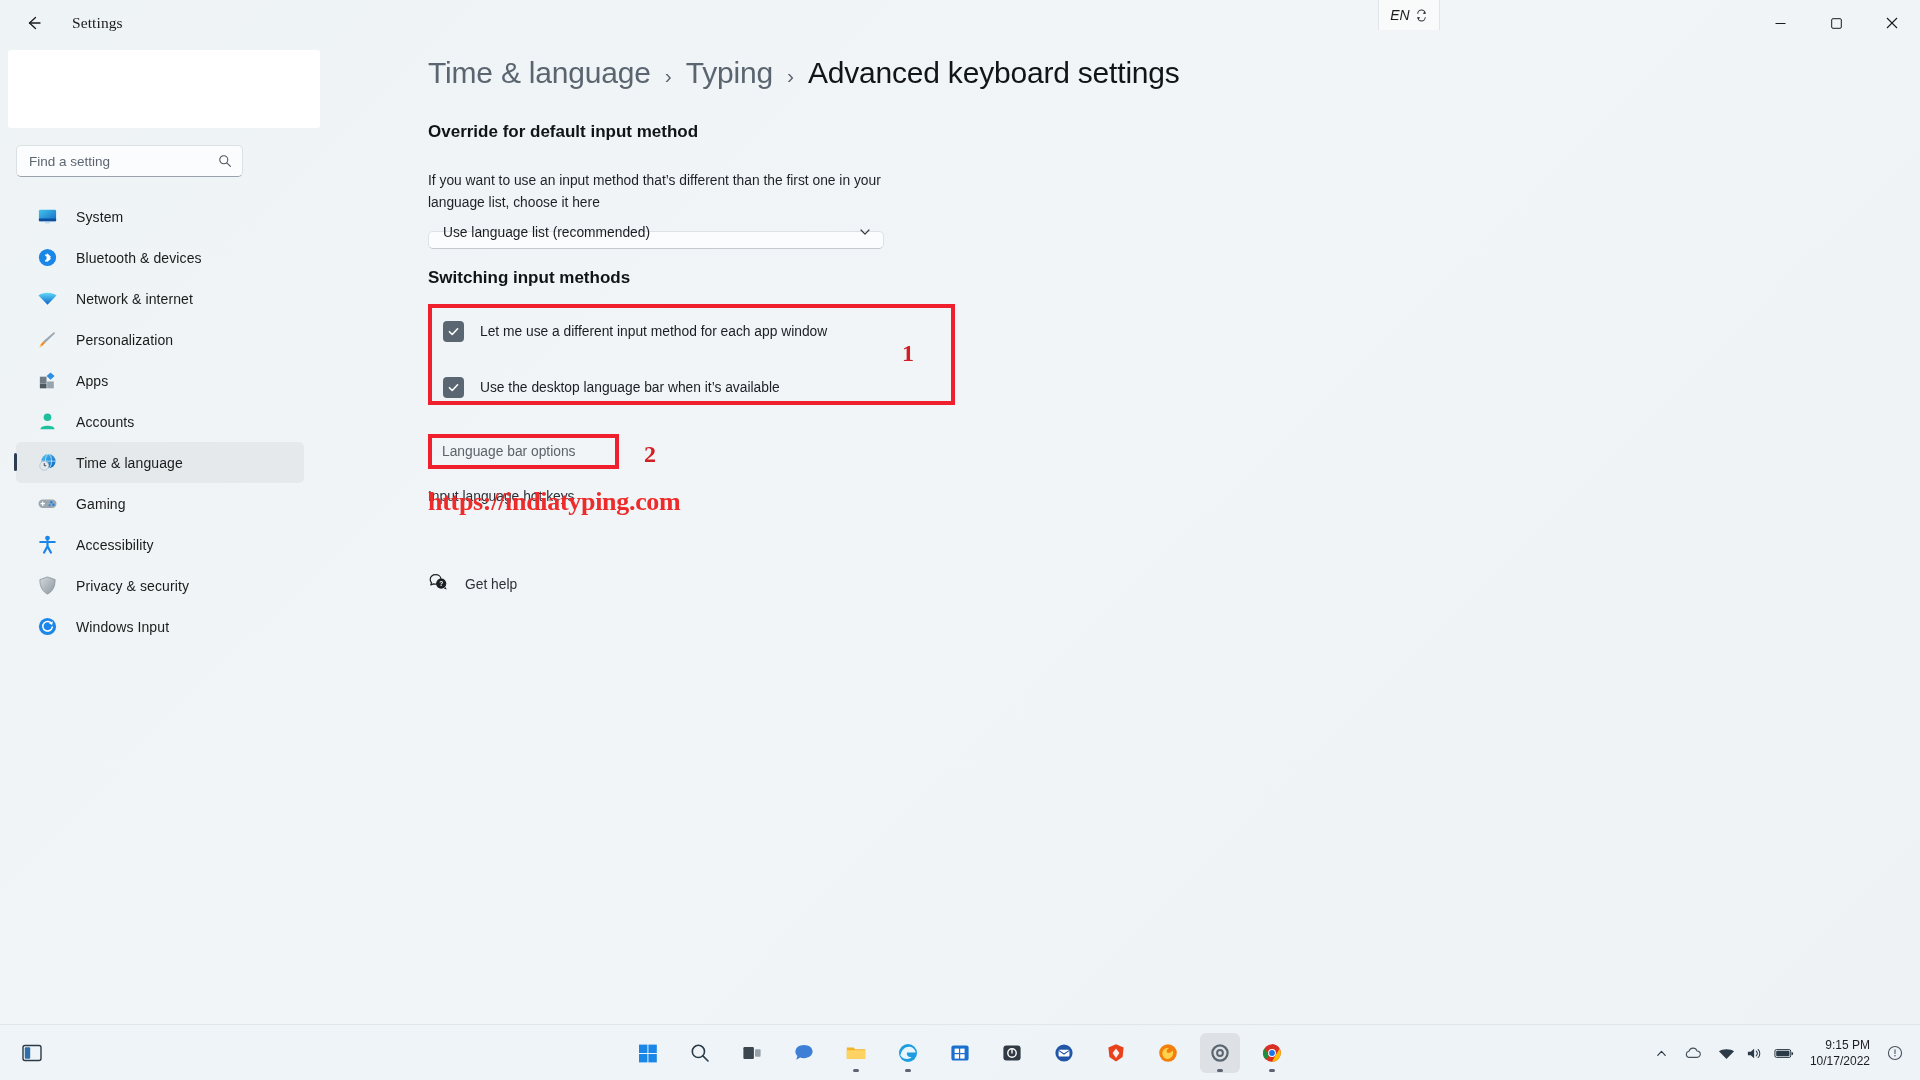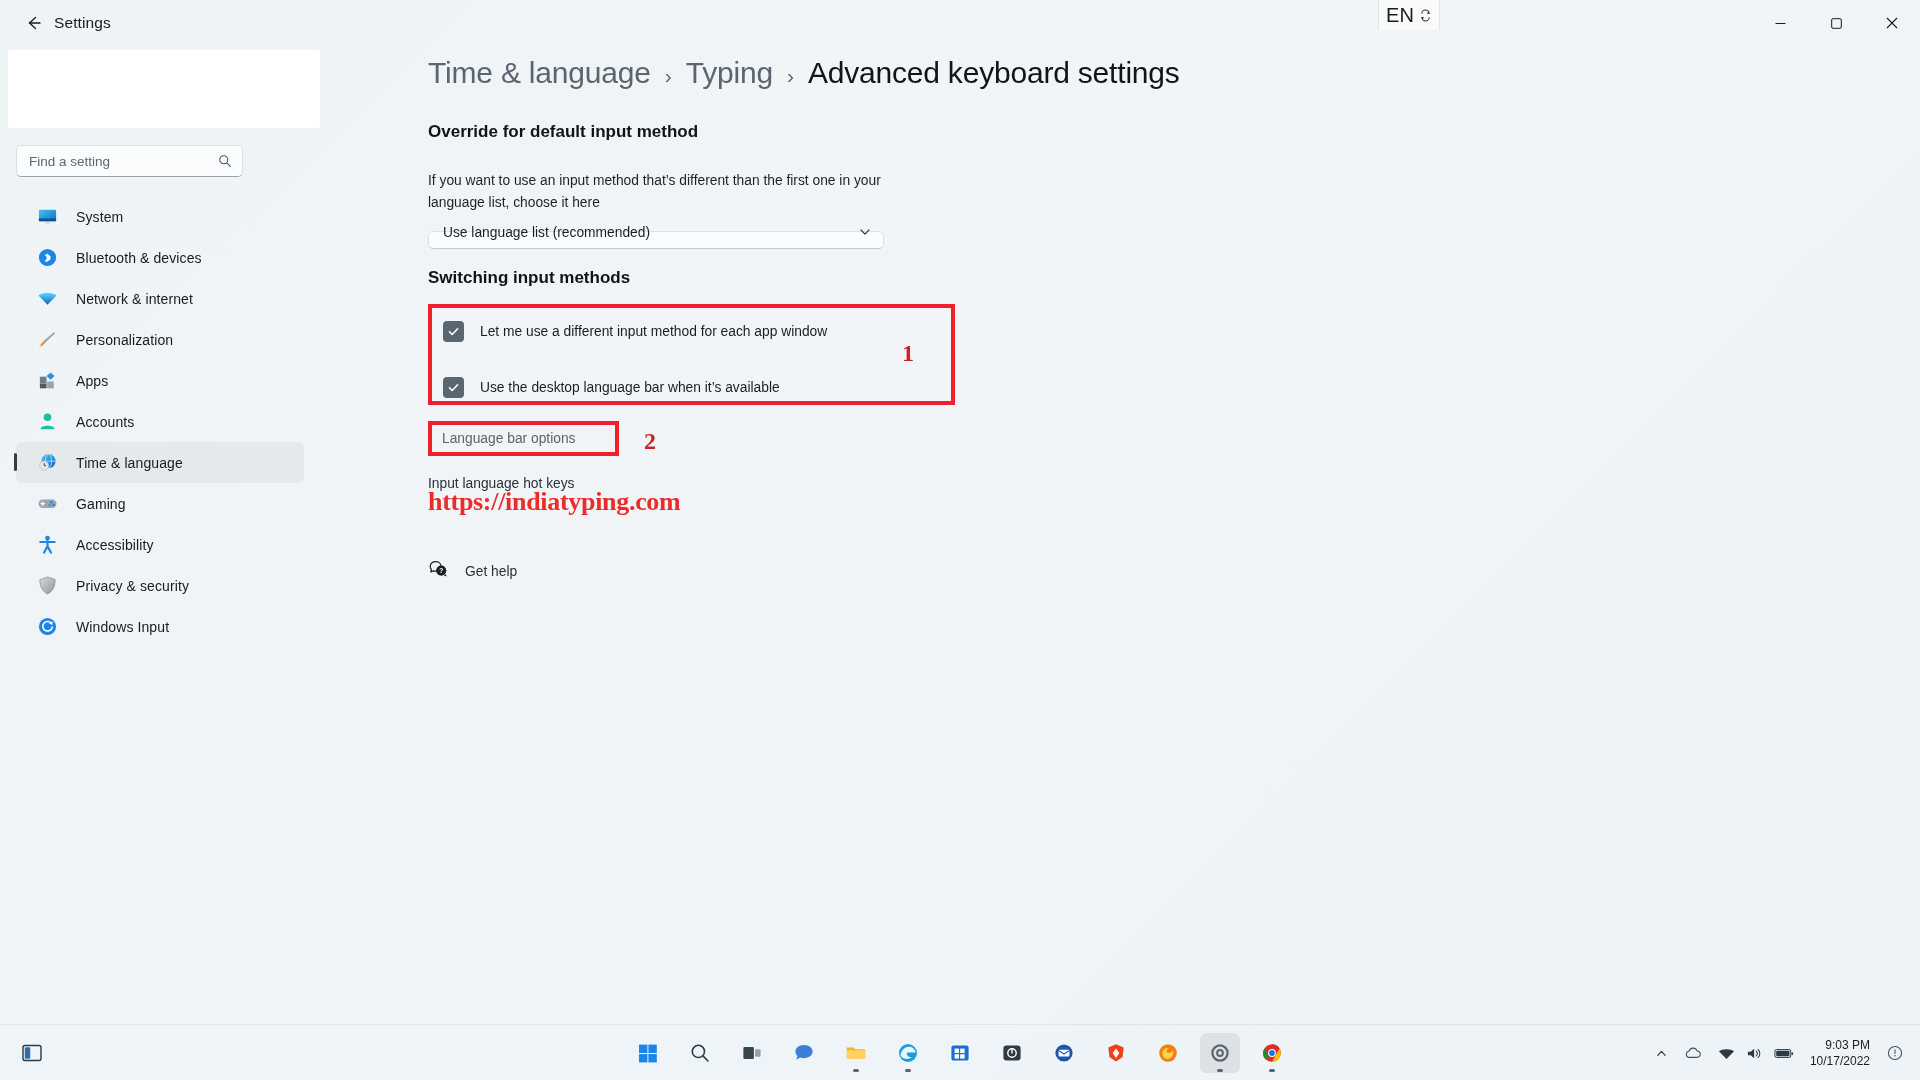--- a/index.html
+++ b/index.html
@@ -22,31 +22,32 @@
     position: absolute; top: 0; left: 0;
     width: 1920px; height: 46px;
     display: flex; align-items: center;
   }
   .back-btn {
     width: 40px; height: 34px; margin-left: 14px;
     display: flex; align-items: center; justify-content: center;
     border-radius: 5px; cursor: pointer;
   }
   .title-text {
-    margin-left: 0; font-size: 15.5px; color: #1b1b1b;
+    margin-left: 18px; font-size: 15.5px; color: #1b1b1b;
     letter-spacing: .1px;
+    font-family: Liberation Serif, serif;
   }
   .lang-indicator {
     position: absolute; left: 1378px; top: 0;
     width: 62px; height: 30px;
     background: rgba(255,255,255,.55);
     border-left: 1px solid #dfe5e9; border-right: 1px solid #dfe5e9;
     display: flex; align-items: center; justify-content: center; gap: 5px;
   }
-  .lang-indicator .lbl { font-size: 20px; color: #1b1b1b; }
+  .lang-indicator .lbl { font-size: 14px; color: #1b1b1b; font-style: italic; }
   .win-ctrls {
     position: absolute; right: 0; top: 0;
     display: flex; height: 46px;
   }
   .win-btn {
     width: 56px; height: 46px;
     display: flex; align-items: center; justify-content: center;
     cursor: pointer;
   }
 
@@ -159,21 +160,21 @@
   }
   .check-label { font-size: 13.8px; color: #1b1f23; white-space: nowrap; }
 
   .ann-num {
     position: absolute; font-size: 24px; font-weight: bold; color: #d21f26;
     font-family: "Liberation Serif", serif;
   }
 
   .box-langbar {
     position: relative;
-    margin-top: 16px; width: 191px; height: 35px;
+    margin-top: 29px; width: 191px; height: 35px;
     border: 4px solid #f01f2e;
     display: flex; align-items: center; padding-left: 10px;
   }
   .link-text { font-size: 13.8px; color: #5b636b; cursor: pointer; }
 
   .plain-link { margin-top: 20px; font-size: 13.8px; color: #2b3136; cursor: pointer; }
 
   .gethelp {
     margin-top: 68px; display: flex; align-items: center; gap: 17px;
     margin-left: 0px; cursor: pointer; width: fit-content;
@@ -637,21 +638,21 @@
           <path d="M10.8 5 A3.6 3.6 0 0 1 10.8 10" fill="none" stroke="#2b3a46" stroke-width="1.1" stroke-linecap="round"></path>
           <path d="M12.8 3.2 A6 6 0 0 1 12.8 11.8" fill="none" stroke="#2b3a46" stroke-width="1.1" stroke-linecap="round"></path>
         </svg>
         <svg width="20" height="13" viewBox="0 0 22 13">
           <rect x="1" y="2.2" width="17.4" height="8.6" rx="1.7" fill="none" stroke="#2b3a46" stroke-width="1.1"></rect>
           <rect x="2.4" y="3.6" width="14.6" height="5.8" rx="1" fill="#2b3a46"></rect>
           <rect x="19.2" y="5" width="1.8" height="3.2" rx="0.8" fill="#2b3a46"></rect>
         </svg>
       </div>
       <div class="clock">
-        <div>9:03 PM</div>
+        <div>9:15 PM</div>
         <div>10/17/2022</div>
       </div>
       <div class="tray-notify">
         <svg width="16" height="16" viewBox="0 0 18 18">
           <circle cx="9" cy="9" r="7.4" fill="none" stroke="#46525c" stroke-width="1.2"></circle>
           <path d="M9 5.4 L9 9.6" stroke="#46525c" stroke-width="1.2" stroke-linecap="round"></path>
           <circle cx="9" cy="12.1" r="0.85" fill="#46525c"></circle>
         </svg>
       </div>
     </div>

